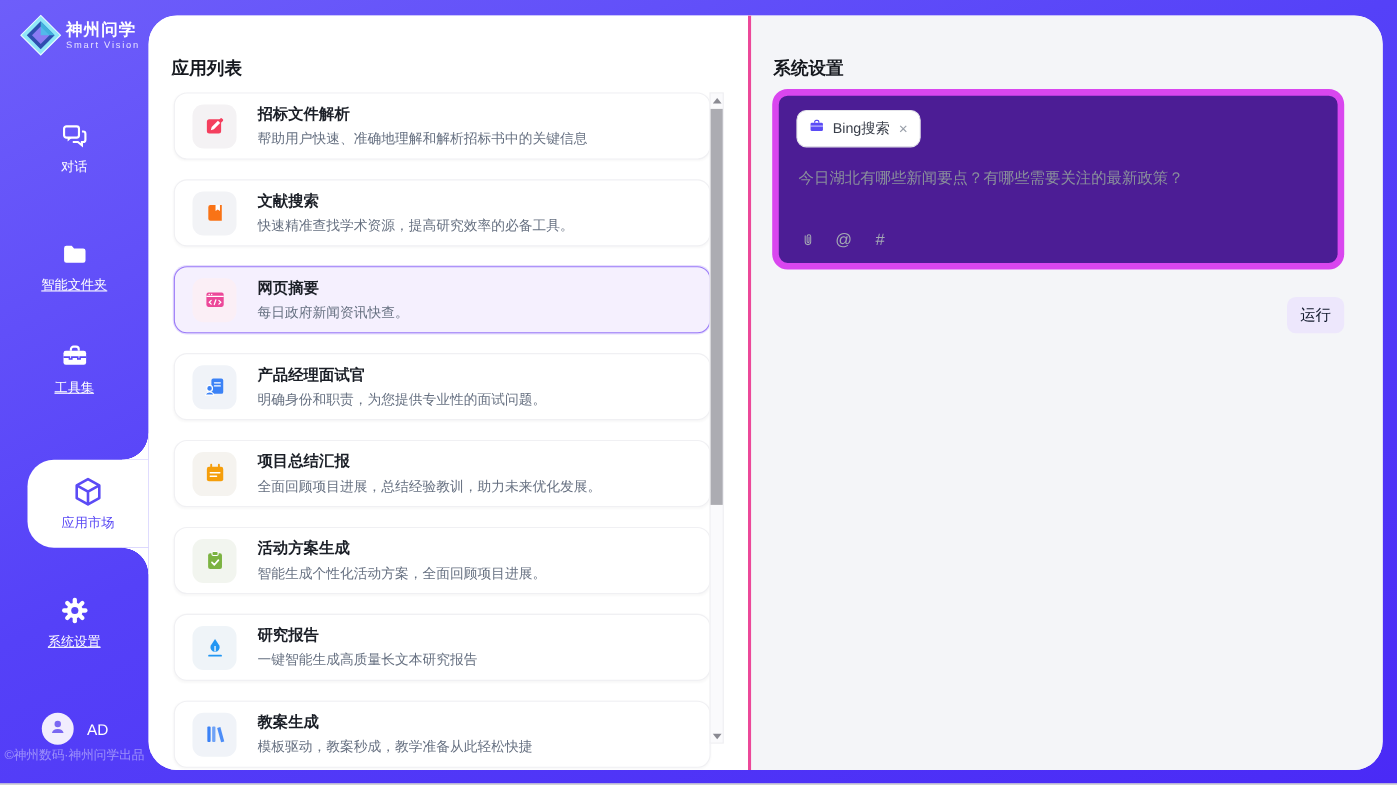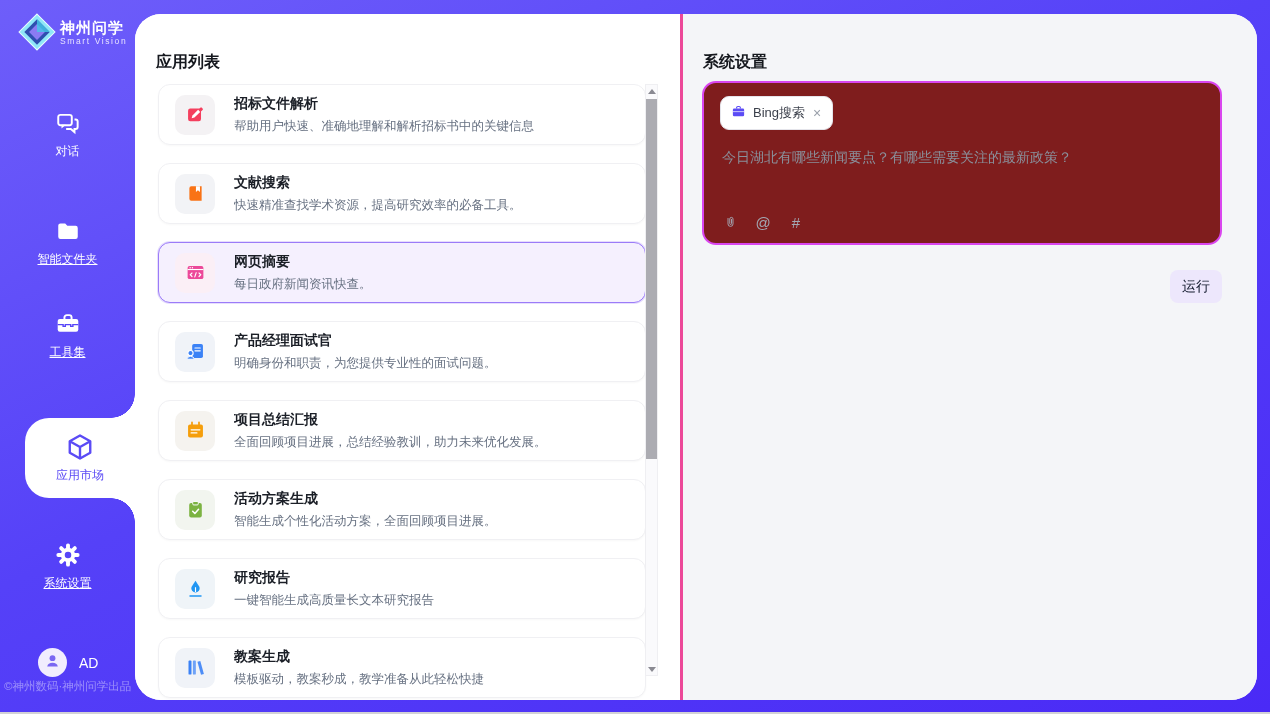--- a/index.html
+++ b/index.html
@@ -61,21 +61,21 @@
   .scrollbar{position:absolute;right:22px;top:70px;width:13px;height:592px;background:#FAFAFC;border:1px solid #EFEFF2;box-sizing:border-box;}
   .sb-arrow{position:absolute;left:0;width:100%;height:12px;display:flex;align-items:center;justify-content:center;cursor:pointer;}
   .sb-arrow.up{top:0;}
   .sb-arrow.down{bottom:0;}
   .tri-up{width:0;height:0;border-left:4px solid transparent;border-right:4px solid transparent;border-bottom:5px solid #8A8A92;}
   .tri-down{width:0;height:0;border-left:4px solid transparent;border-right:4px solid transparent;border-top:5px solid #8A8A92;}
   .sb-thumb{position:absolute;left:0;top:14px;width:100%;height:360px;background:#ACACB2;cursor:grab;}
 
   
   .detail-panel{flex:1;background:#F4F5F8;position:relative;}
-  .card{position:absolute;left:19px;top:67px;width:520px;height:164px;background:#7f1d1d;border:2px solid #d946ef;border-radius:14px;box-sizing:border-box;}
+  .card{position:absolute;left:19px;top:67px;width:520px;height:164px;background:#4c1d95;border:6px solid #d946ef;border-radius:14px;box-sizing:border-box;}
   .chip{position:absolute;left:16px;top:13px;height:32px;display:inline-flex;align-items:center;gap:7px;
     padding:0 10px;border:1px solid #E4E4EA;border-radius:9px;background:#fff;cursor:pointer;}
   .chip svg{width:15px;height:15px;}
   .chip-label{font-size:13px;color:#3A3F4A;}
   .chip-close{font-size:14px;color:#9AA0AA;cursor:pointer;line-height:1;padding:0 1px;}
   .query-text{position:absolute;left:18px;top:64px;right:18px;font-size:14px;color:#8A909B;line-height:20px;cursor:text;}
   .card-toolbar{position:absolute;left:18px;bottom:13px;display:flex;align-items:center;gap:17px;color:#A3A8B3;}
   .tool-ic{width:16px;height:16px;display:flex;align-items:center;justify-content:center;cursor:pointer;}
   .tool-ic svg{width:15px;height:15px;}
   .tool-ic .glyph{font-size:15px;color:#A3A8B3;font-family:"Liberation Sans",sans-serif;}

